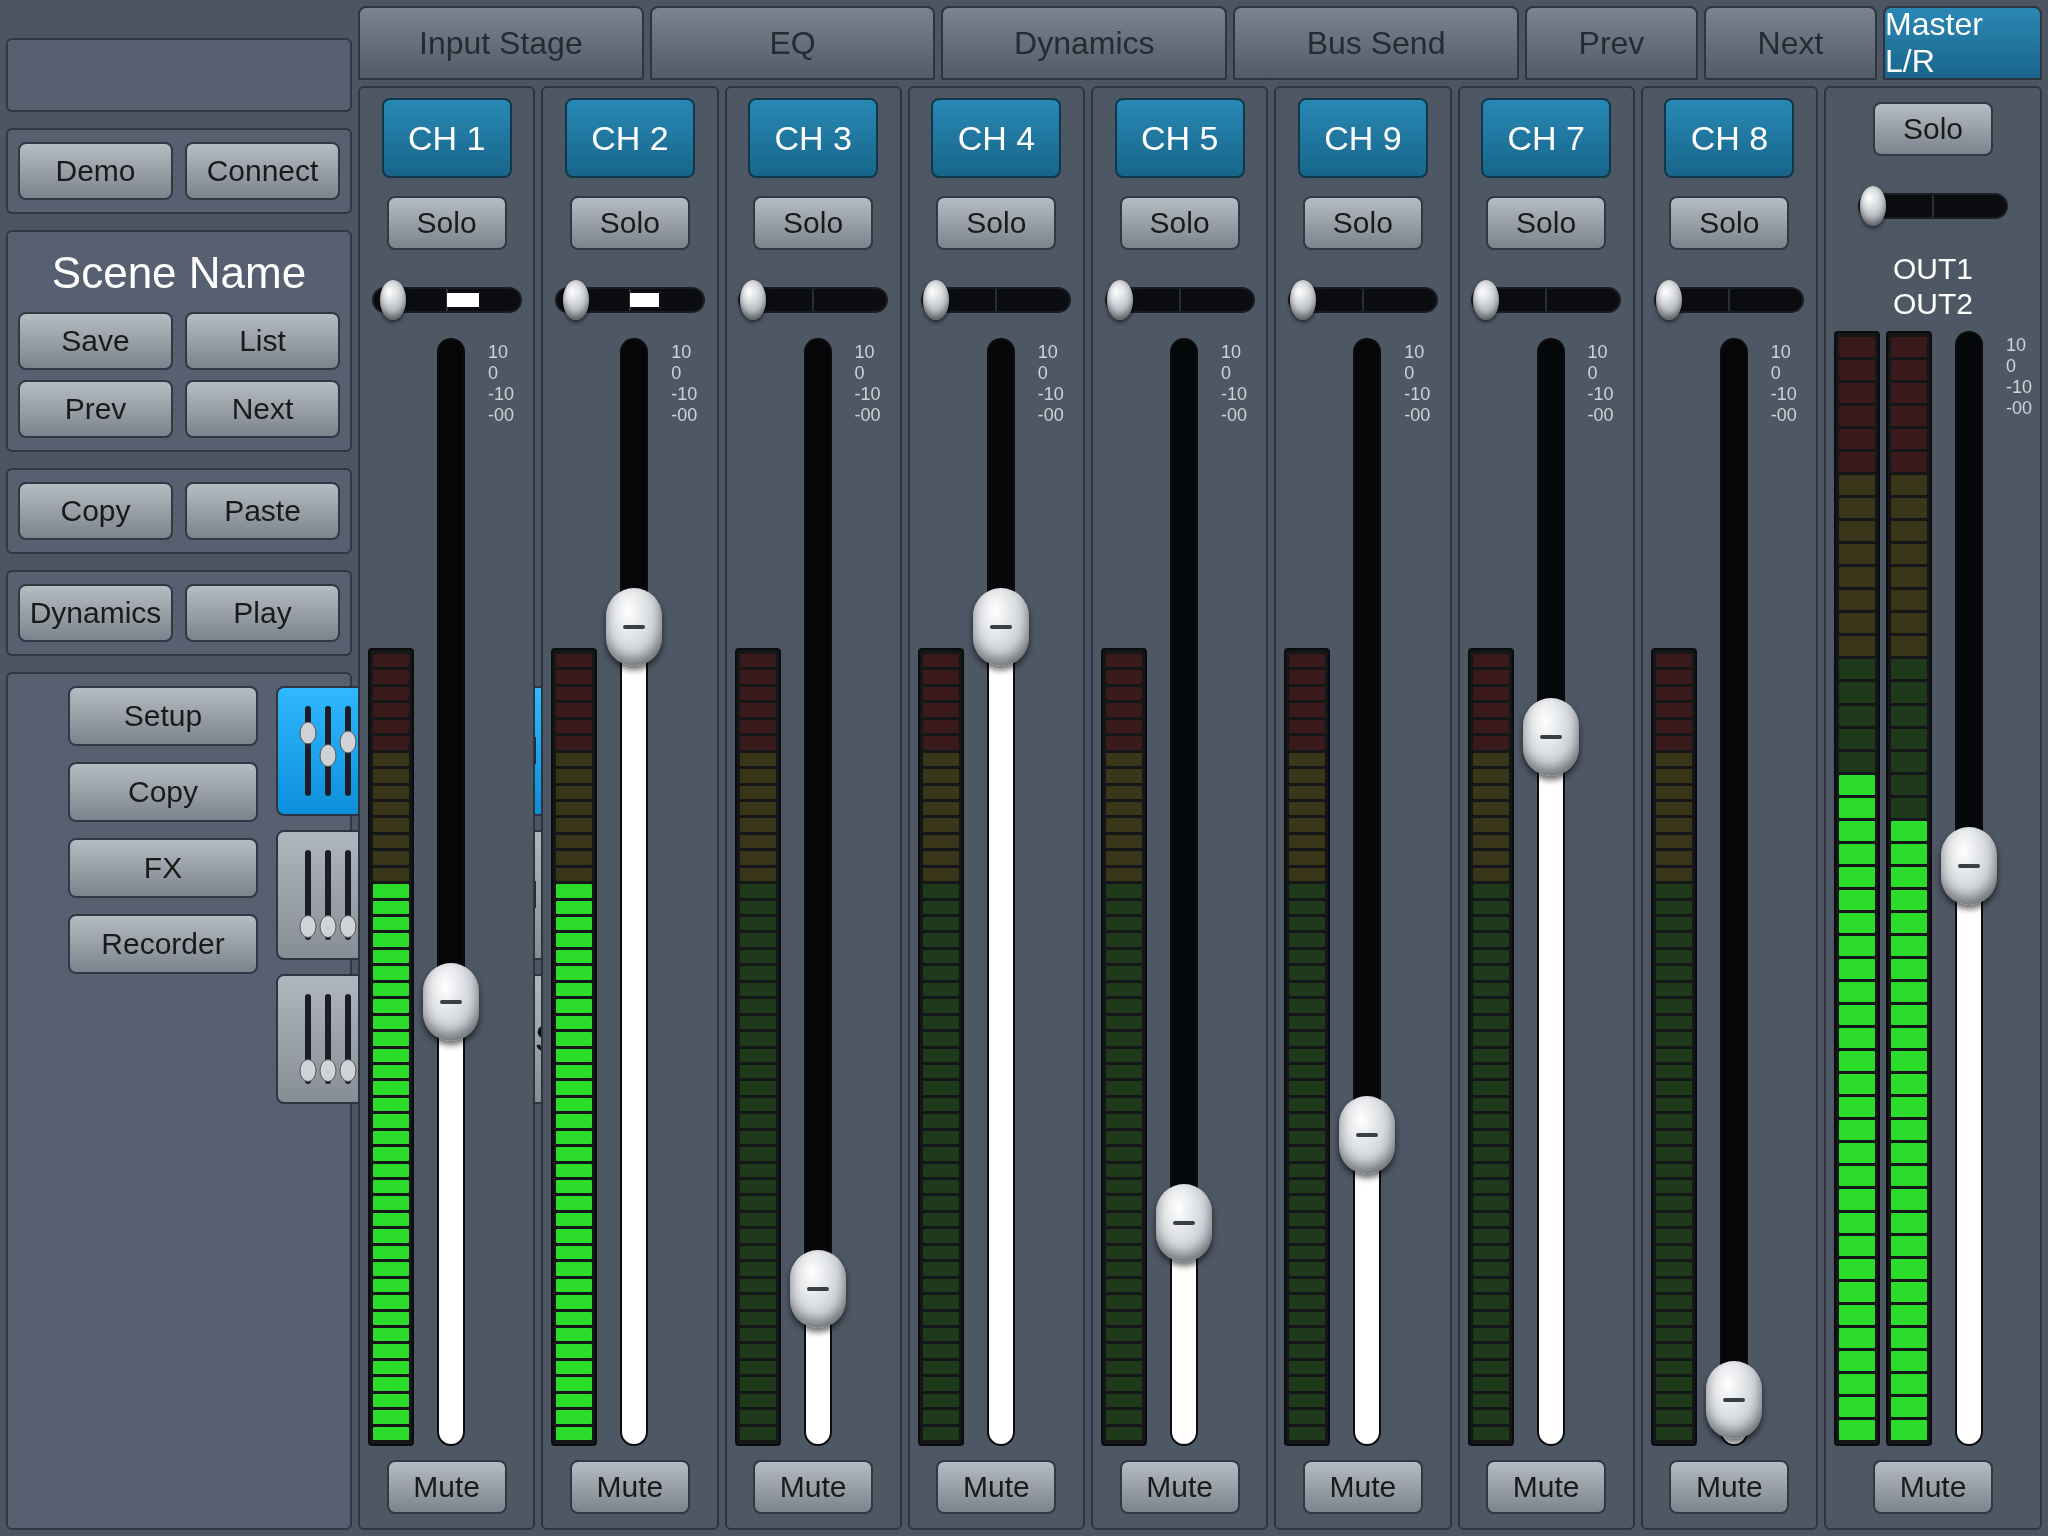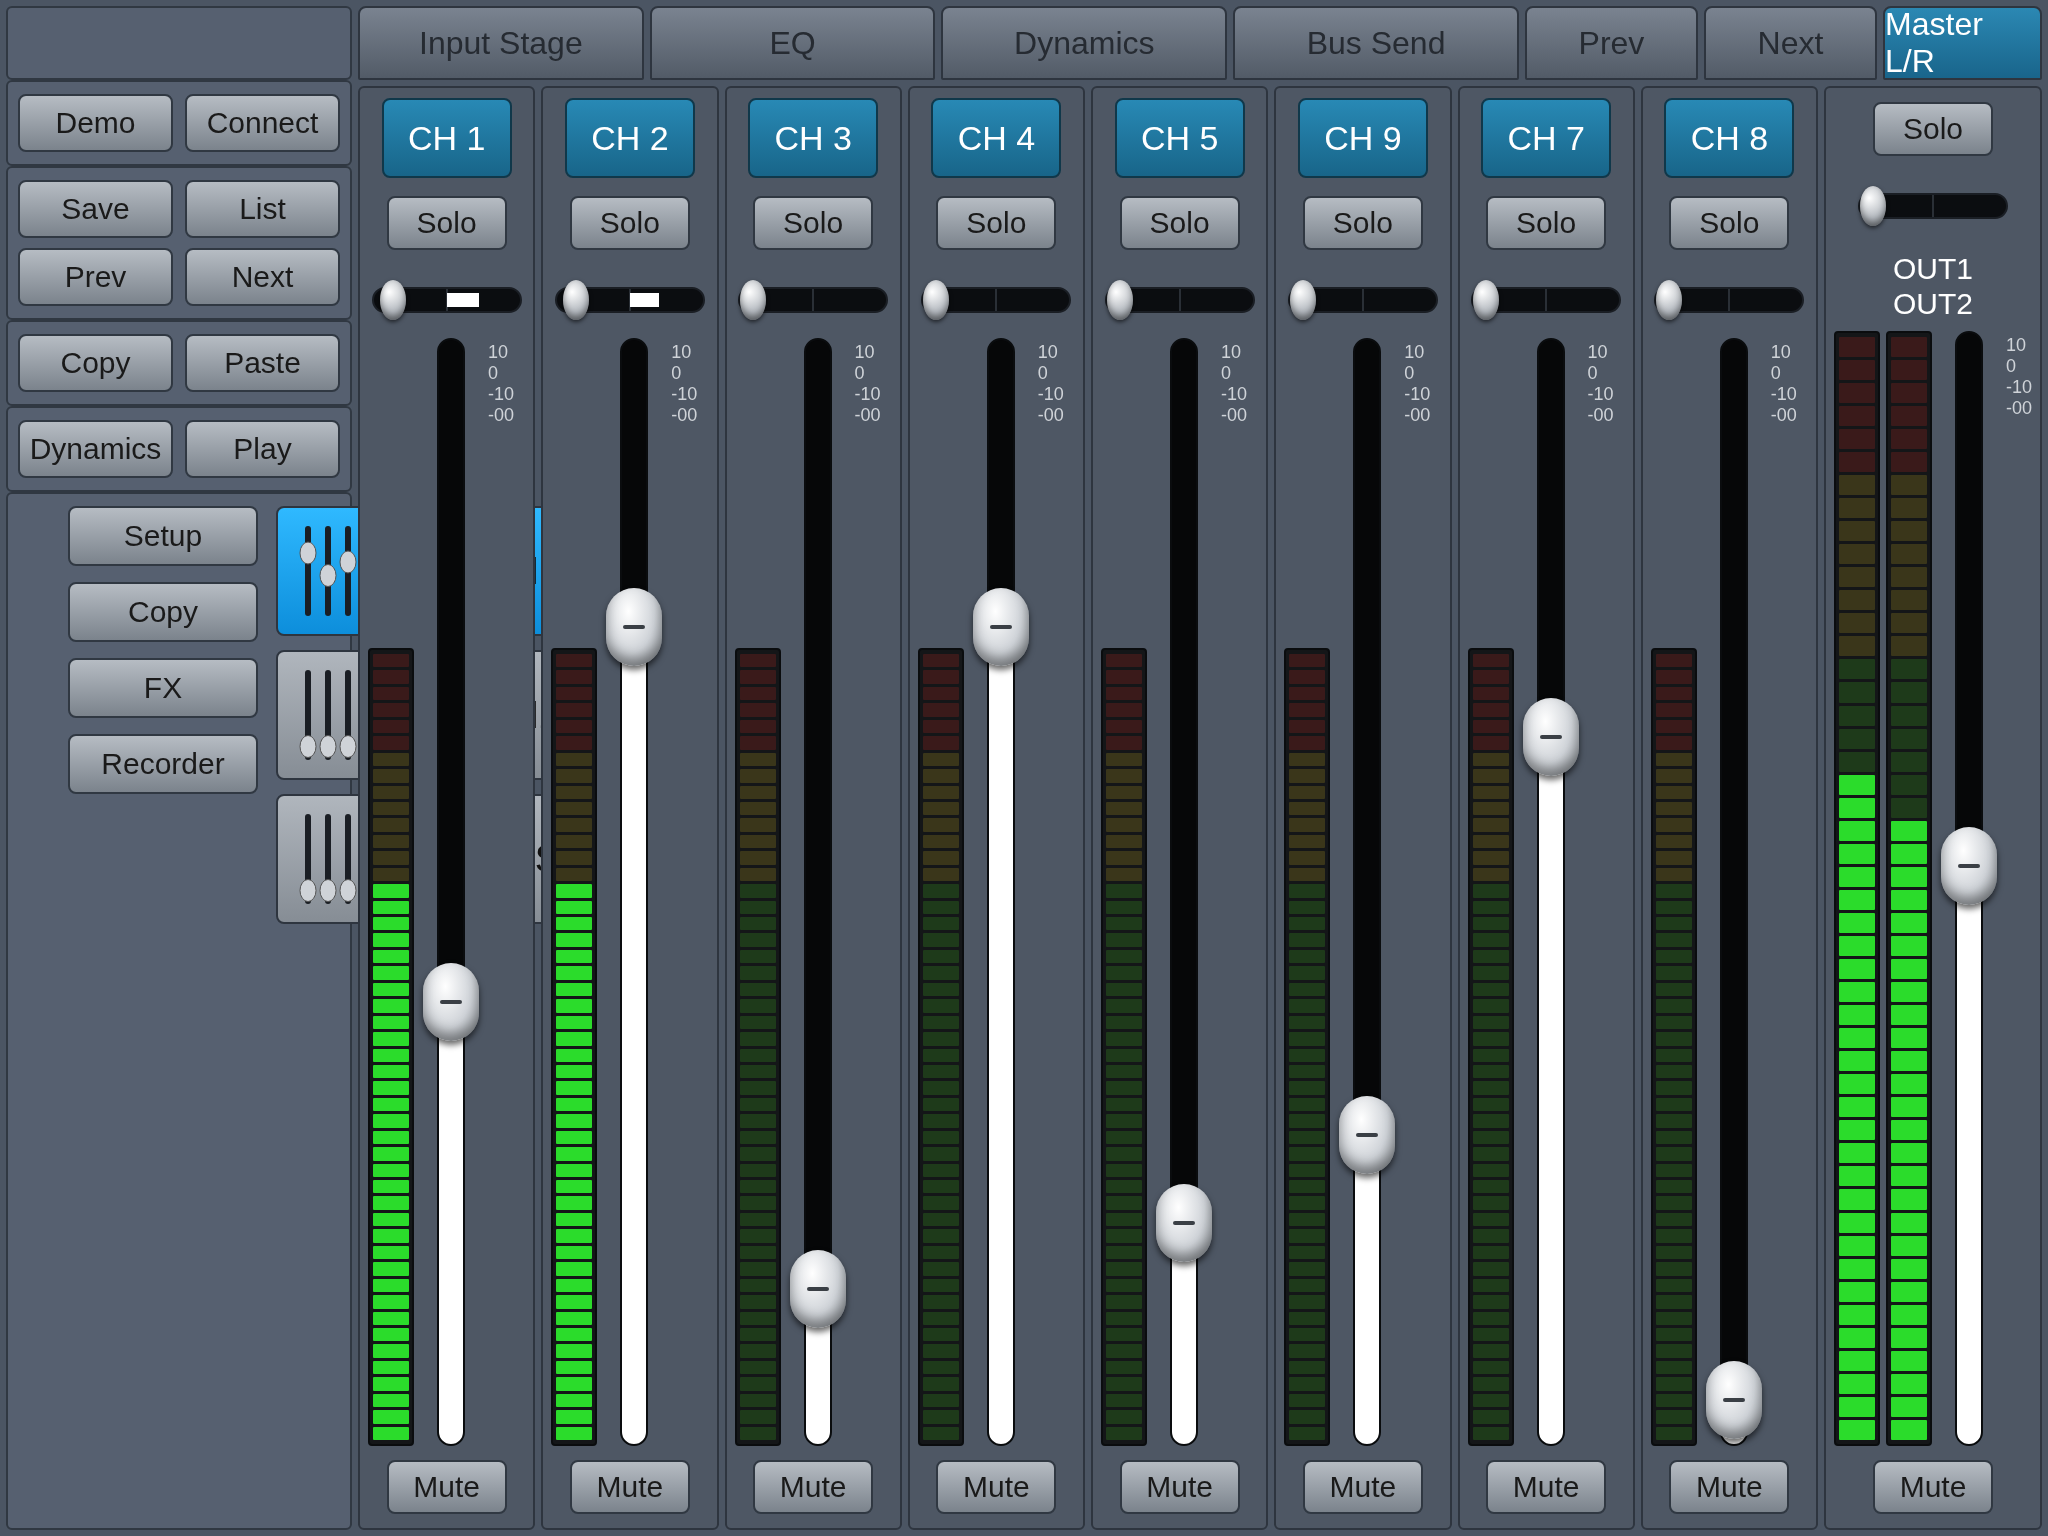--- a/index.html
+++ b/index.html
@@ -13,21 +13,21 @@
     --btn-dark:#6a737d;
     --ch-label:#1f6f93;
     --black:#0b0d10;
     --text:#111;
     --white:#fff;
     --grey-border:#2e353f;
   }
   *{box-sizing:border-box;font-family:Arial,Helvetica,sans-serif;}
   html,body{margin:0;padding:0;width:2048px;height:1536px;background:var(--bg);}
   .root{display:flex;width:100%;height:100%;}
-  .sidebar{width:358px;display:flex;flex-direction:column;padding:6px;gap:0;}
+  .sidebar{width:358px;display:flex;flex-direction:column;padding:6px;gap:16px;margin-top:32px;}
   .sb-section{background:var(--panel);border:2px solid #303842;border-radius:6px;padding:12px 10px;}
   .sb-title-blank{height:74px;}
   .btn{display:inline-flex;align-items:center;justify-content:center;
     background:linear-gradient(#b6bcc3,#7b838c);border:2px solid #303842;border-radius:8px;
     color:#1a1a1a;font-size:30px;cursor:pointer;user-select:none;}
   .btn-row{display:flex;gap:12px;justify-content:center;}
   .btn-half{flex:1;height:58px;}
   .scene-title{text-align:center;color:#fff;font-size:44px;margin:4px 0 14px;}
   .sb-stack{display:flex;flex-direction:column;gap:16px;align-items:center;padding-left:50px;}
   .sb-stack .btn{width:190px;height:60px;}
@@ -82,20 +82,21 @@
     <div class="sb-section sb-title-blank"></div>
 
     <div class="sb-section">
       <div class="btn-row">
         <div class="btn btn-half">Demo</div>
         <div class="btn btn-half">Connect</div>
       </div>
     </div>
 
     <div class="sb-section">
+      <div class="scene-title">Scene Name</div>
       <div class="btn-row">
         <div class="btn btn-half">Save</div>
         <div class="btn btn-half">List</div>
       </div>
       <div class="spacer-sm"></div>
       <div class="btn-row">
         <div class="btn btn-half">Prev</div>
         <div class="btn btn-half">Next</div>
       </div>
     </div>

